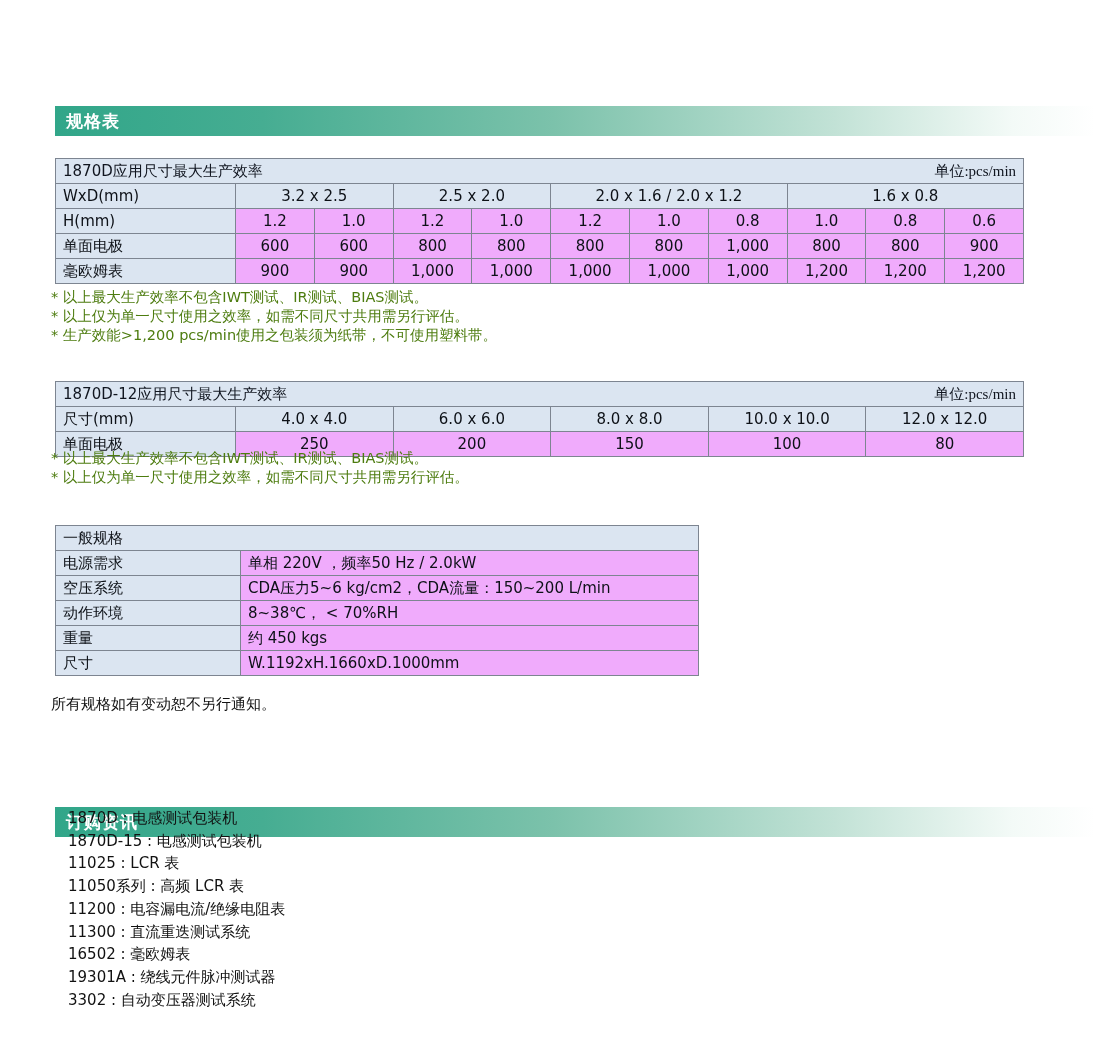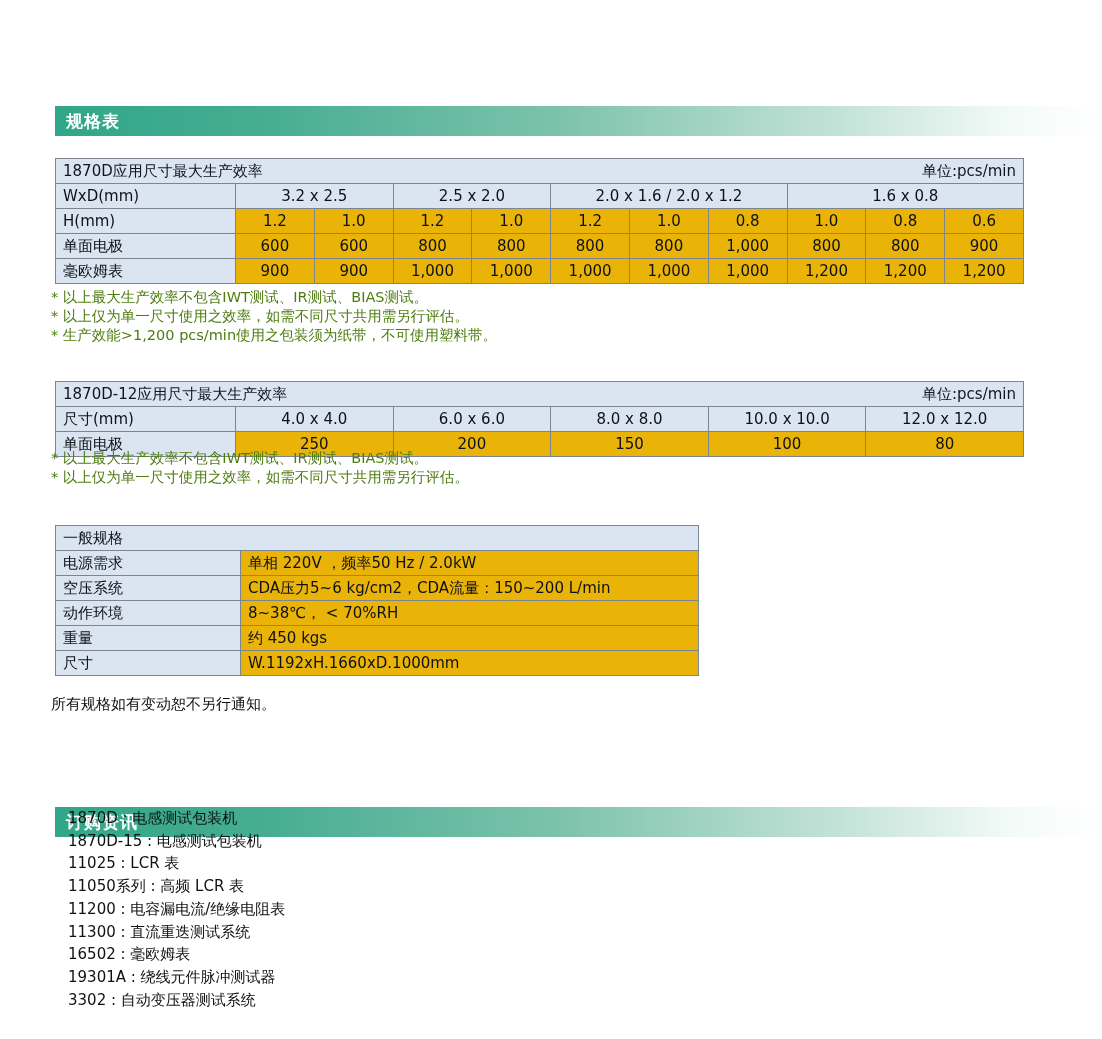--- a/index.html
+++ b/index.html
@@ -13,31 +13,31 @@
 
   .greenbar {
     position:absolute; left:55px; width:1040px; height:30px;
     background:linear-gradient(90deg,#31a689 0%,#46ad92 20%,#7cc2ab 48%,#c2e2d6 75%,#f3faf7 92%,#ffffff 100%);
     color:#ffffff; font-size:17px; font-weight:bold; line-height:30px;
     padding-left:11px; letter-spacing:1px;
   }
 
   table.spec {
     position:absolute; left:55px; border-collapse:collapse; table-layout:fixed;
-    background:#eab308; border:1.5px solid #454c57;
+    background:#f0abfc; border:1.5px solid #454c57;
   }
   table.spec td {
     border:1px solid #7d8591; font-size:15px; height:25px;
     padding:0 7px; white-space:nowrap; overflow:hidden; color:#0d1117;
   }
   td.hdr { background:#dbe5f1; }
   td.center { text-align:center;margin-top:14px; }
   .titlerow { display:flex; justify-content:space-between; align-items:center; }
   .titlerow .t { color:#10151f; }
-  .titlerow .u { color:#10151f; }
+  .titlerow .u { color:#10151f;font-family:Liberation Serif, serif; }
 
   .notes { position:absolute; left:51px; font-size:14.5px; line-height:19px; color:#4d7c0f; }
   .note-line { white-space:nowrap; }
 
   .disclaimer { position:absolute; left:51px; font-size:15px; color:#111111; white-space:nowrap; }
 
   .order-list { position:absolute; left:68px; font-size:15px; line-height:22.7px; color:#111111; }
   .order-item { white-space:nowrap; }
 </style>
 </head>

